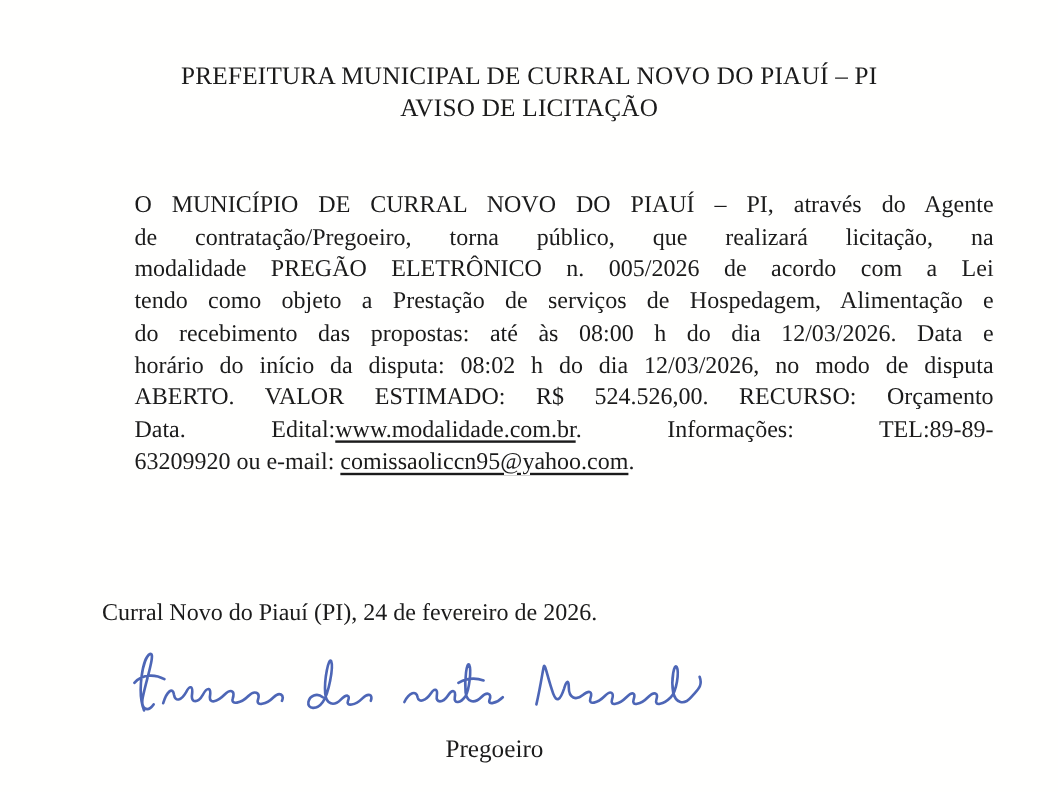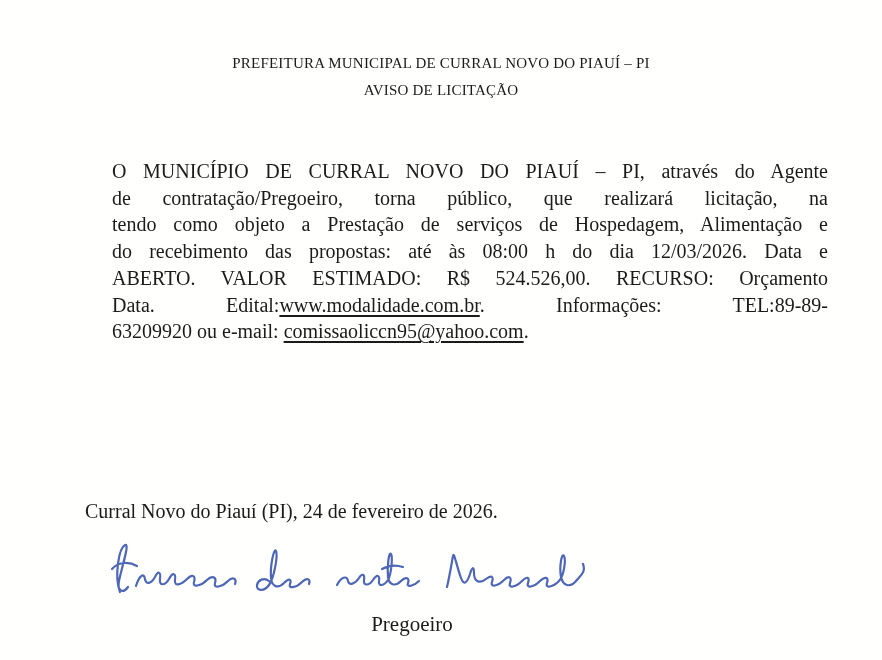--- a/index.html
+++ b/index.html
@@ -15,21 +15,21 @@
     overflow: hidden;
     font-family: "Liberation Serif", serif;
     color: #1b1b1b;
   }
   .titles {
     position: absolute;
     top: 50px;
     left: 46px;
     width: 790px;
     text-align: center;
-    font-size: 15px;
+    font-size: 21px;
     line-height: 27px;
     letter-spacing: 0.2px;
   }
   .body-text {
     position: absolute;
     top: 158px;
     left: 85px;
     width: 716px;
     font-size: 20px;
     line-height: 26.7px;
@@ -77,22 +77,24 @@
 <div class="doc">
 
   <div class="titles">
     <div>PREFEITURA MUNICIPAL DE CURRAL NOVO DO PIAUÍ – PI</div>
     <div>AVISO DE LICITAÇÃO</div>
   </div>
 
   <div class="body-text">
       <div class="line jl"><span>O MUNICÍPIO DE CURRAL NOVO DO PIAUÍ – PI, através do Agente</span></div>
       <div class="line jl"><span>de contratação/Pregoeiro, torna público, que realizará licitação, na</span></div>
+      <div class="line jl"><span>modalidade PREGÃO ELETRÔNICO n. 005/2026 de acordo com a Lei</span></div>
       <div class="line jl"><span>tendo como objeto a Prestação de serviços de Hospedagem, Alimentação e</span></div>
       <div class="line jl"><span>do recebimento das propostas: até às 08:00 h do dia 12/03/2026. Data e</span></div>
+      <div class="line jl"><span>horário do início da disputa: 08:02 h do dia 12/03/2026, no modo de disputa</span></div>
       <div class="line jl"><span>ABERTO. VALOR ESTIMADO: R$ 524.526,00. RECURSO: Orçamento</span></div>
       <div class="line jl"><span>Data. Edital:</span><span class="u">www.modalidade.com.br</span><span>. Informações: TEL:89-89-</span></div>
       <div class="line last"><span>63209920 ou e-mail: </span><span class="u">comissaoliccn95@yahoo.com</span><span>.</span></div>
     </div>
 
   <div class="date-line">Curral Novo do Piauí (PI), 24 de fevereiro de 2026.</div>
 
   <svg class="signature" width="500" height="64" viewBox="0 0 500 64" fill="none">
     <path stroke-width="2.2" stroke-linecap="round" stroke-linejoin="round" opacity="0.9" d="M14 56 C8 40 13 12 19 9 C24 7 16 30 13 45 C11 55 17 58 22 51 M6 33 C13 25 24 26 31 30 M30 50 C33 40 38 36 39 43 C40 49 45 48 49 41 C52 35 55 35 54 43 C53 50 59 50 63 43 C67 36 70 37 69 44 C68 51 75 49 81 43 C86 38 90 39 88 46 C86 52 95 50 101 44 C106 39 111 41 109 47 C107 53 116 51 122 45 C127 40 131 43 129 48" stroke="#3a55ae"></path>
     <path stroke-width="2.2" stroke-linecap="round" stroke-linejoin="round" opacity="0.9" d="M163 45 C158 41 152 44 151 49 C150 55 158 56 163 49 C168 42 172 20 170 15 C168 11 164 30 165 42 C166 51 172 53 178 47 C183 42 186 43 184 48 C182 53 190 52 196 46 C201 41 205 43 203 48" stroke="#3a55ae"></path>

